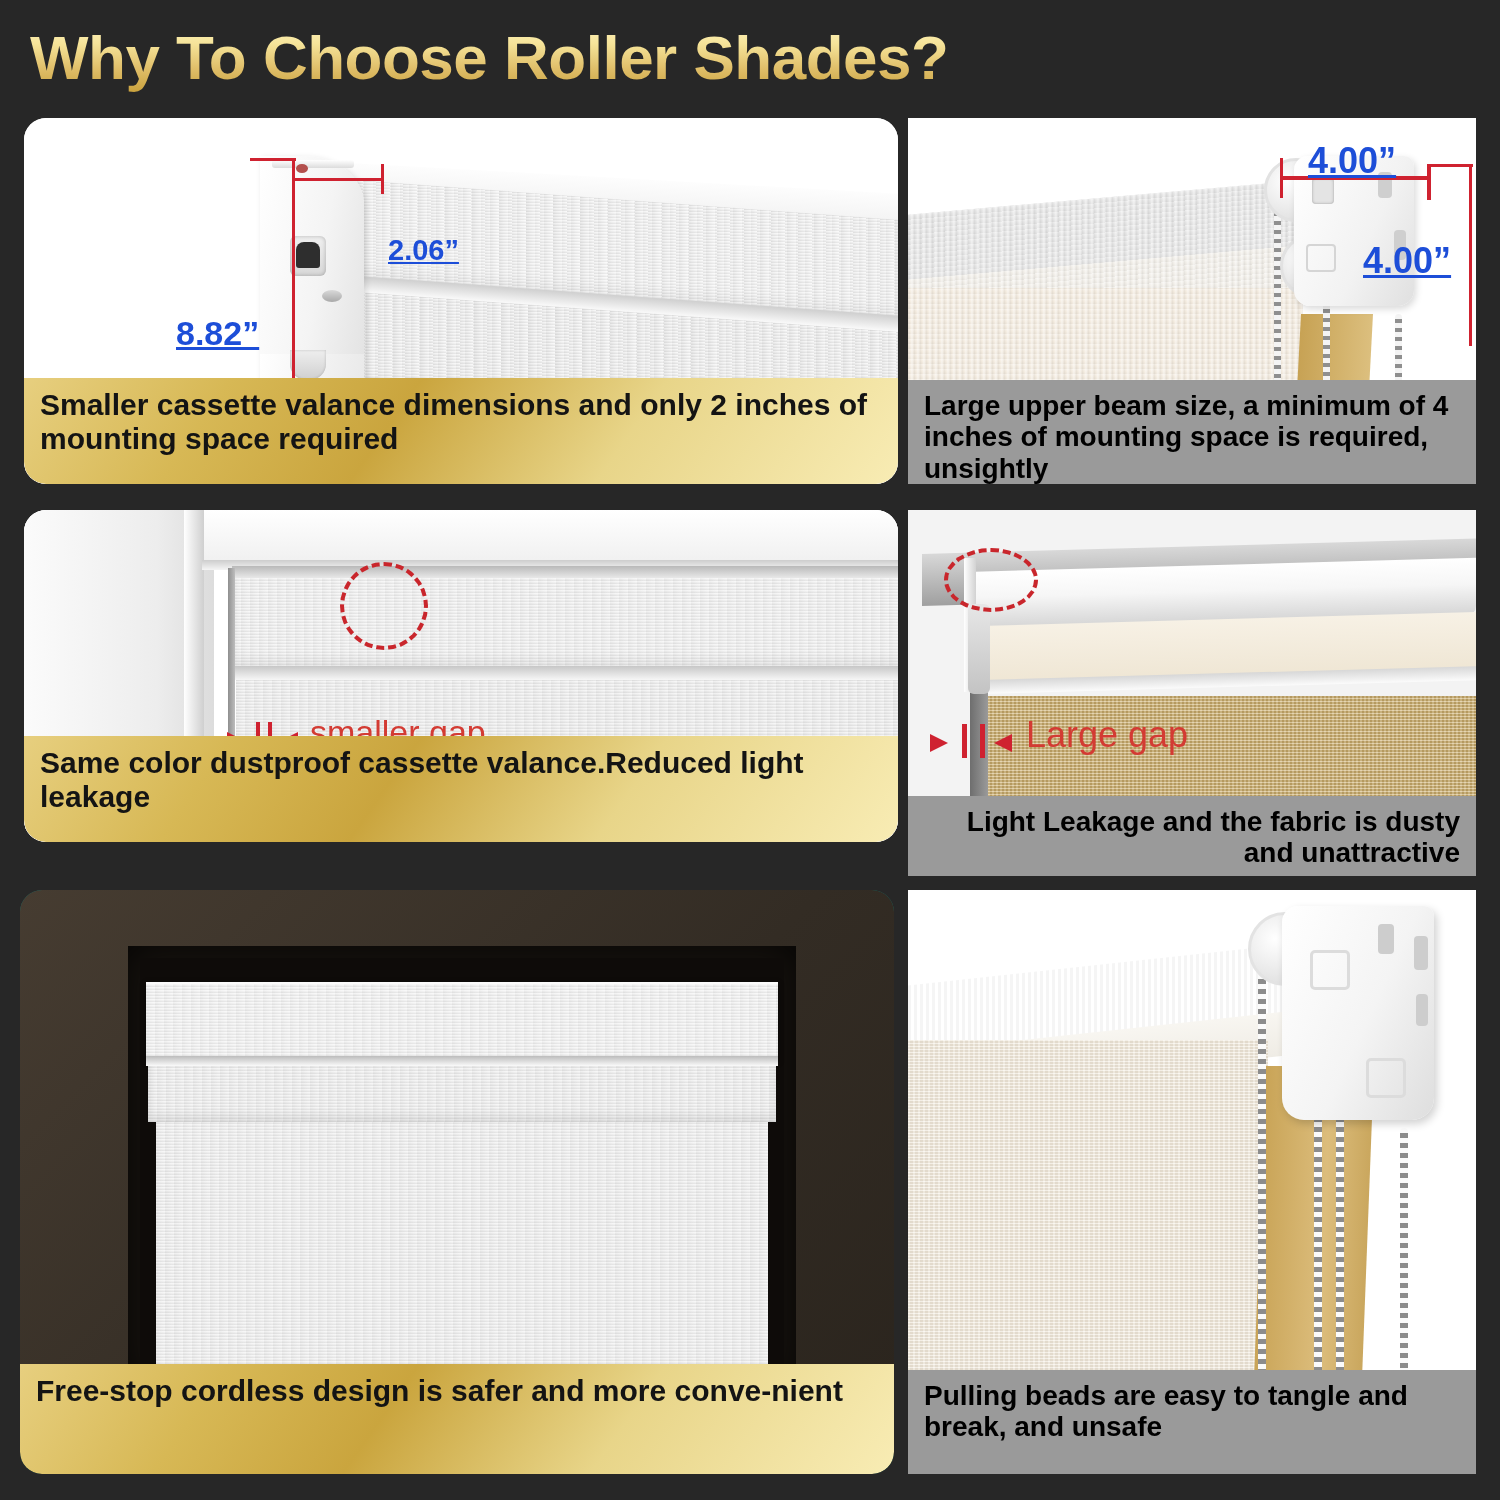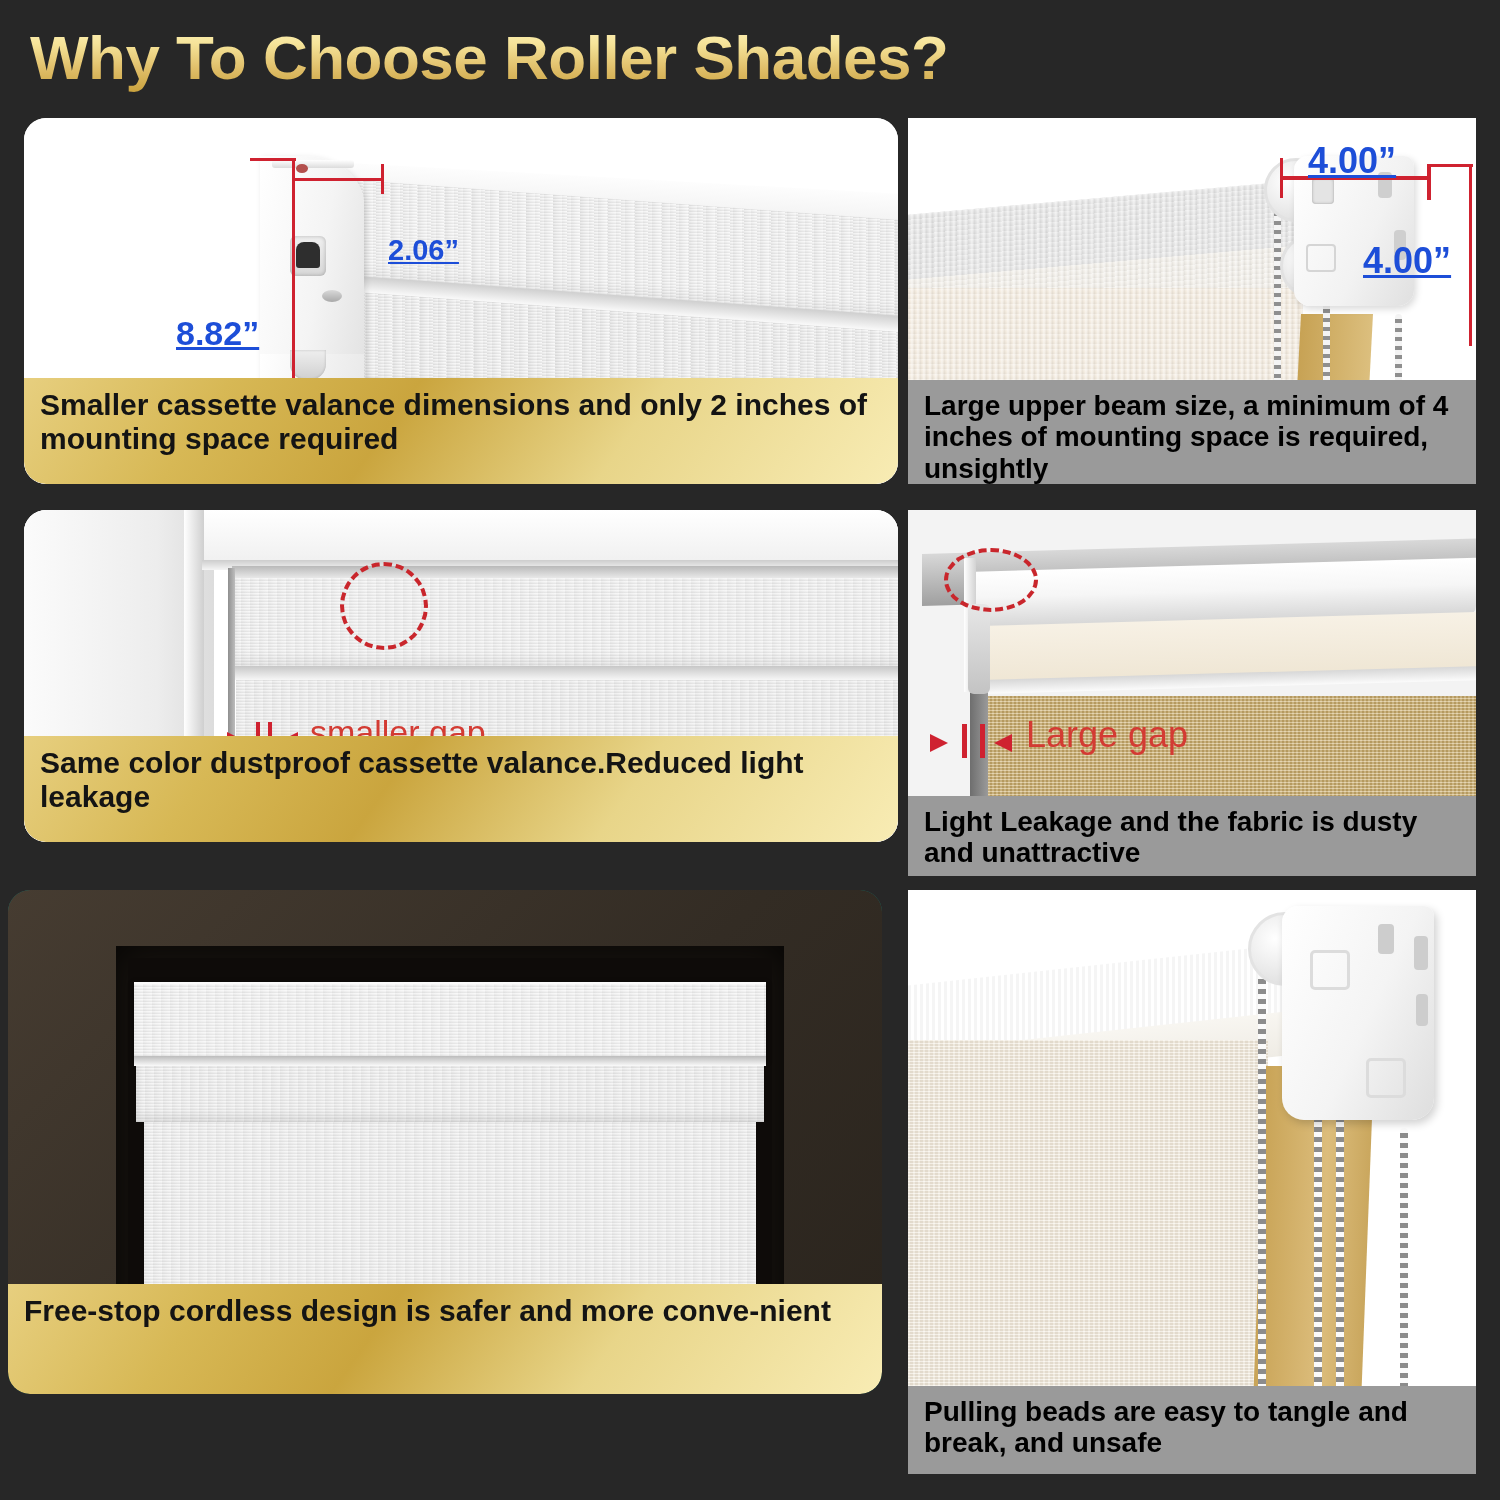--- a/index.html
+++ b/index.html
@@ -273,24 +273,24 @@
 
       <div class="dashcircle" style="left:36px;top:38px;width:86px;height:56px;"></div>
 
       <div class="arrow-r" style="left:22px;top:224px;"></div>
       <div class="rline" style="left:54px;top:214px;width:5px;height:34px;"></div>
       <div class="rline" style="left:72px;top:214px;width:5px;height:34px;"></div>
       <div class="arrow-l" style="left:86px;top:224px;"></div>
       <div class="redtxt" style="left:118px;top:204px;font-size:36px;">Large gap</div>
     </div>
 
-    <div class="cap gray" style="height:80px;">Light Leakage and the fabric is dusty and unattractive</div>
-  </div>
-
-  <div class="panel left" style="left:8px;top:890px;width:874px;height:504px;background:#0f766e;">
+    <div class="cap gray" style="height:80px;text-align:right;">Light Leakage and the fabric is dusty and unattractive</div>
+  </div>
+
+  <div class="panel left" style="left:20px;top:890px;width:874px;height:584px;background:#0f766e;">
     <div class="photo">
       <div style="position:absolute;inset:0;background:linear-gradient(135deg,#463c31,#332c24 55%,#2a241d);"></div>
 
       <div style="position:absolute;left:108px;top:56px;width:668px;height:440px;
                   background:#17130f;box-shadow:inset 0 0 40px rgba(0,0,0,.8);"></div>
       <div style="position:absolute;left:120px;top:68px;width:644px;height:420px;
                   background:#0e0b09;"></div>
 
       <div style="position:absolute;left:126px;top:92px;width:632px;height:78px;
                   background:linear-gradient(180deg,#fbfbfb,#ececec);
@@ -378,16 +378,16 @@
                   box-shadow:3px 4px 9px rgba(0,0,0,.18);"></div>
       <div style="position:absolute;left:470px;top:34px;width:16px;height:30px;border-radius:4px;background:#cdcdcd;"></div>
       <div style="position:absolute;left:506px;top:46px;width:14px;height:34px;border-radius:4px;background:#cdcdcd;"></div>
       <div style="position:absolute;left:508px;top:104px;width:12px;height:32px;border-radius:4px;background:#cdcdcd;"></div>
       <div style="position:absolute;left:402px;top:60px;width:34px;height:34px;
                   border:3px solid #dcdcdc;border-radius:5px;"></div>
       <div style="position:absolute;left:458px;top:168px;width:34px;height:34px;
                   border:3px solid #dcdcdc;border-radius:5px;"></div>
     </div>
 
-    <div class="cap gray" style="height:88px;">Pulling beads are easy to tangle and break, and unsafe</div>
+    <div class="cap gray" style="height:104px;">Pulling beads are easy to tangle and break, and unsafe</div>
   </div>
 
 </div>
 
 </body></html>

